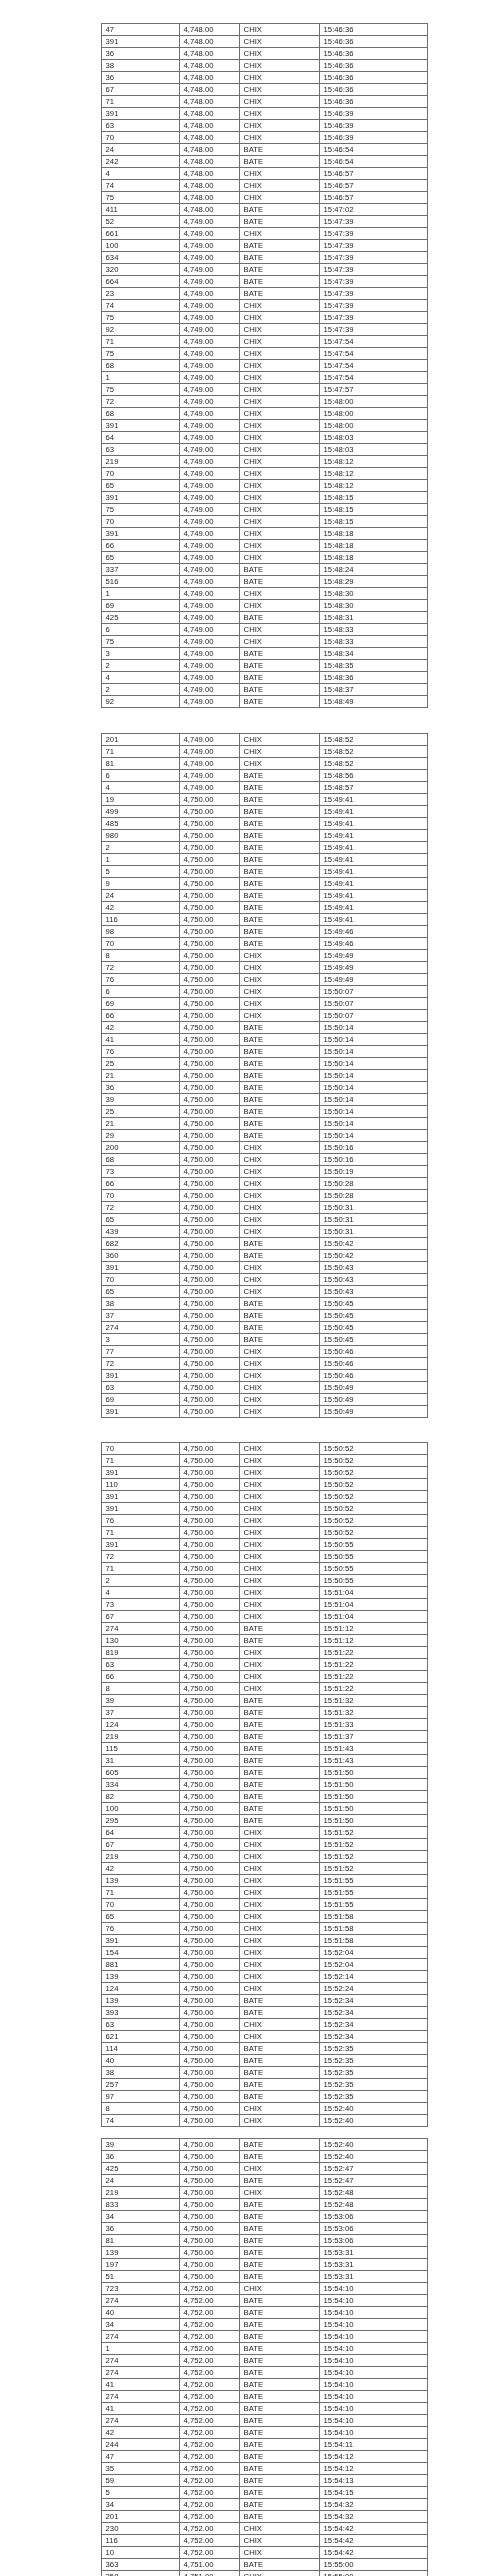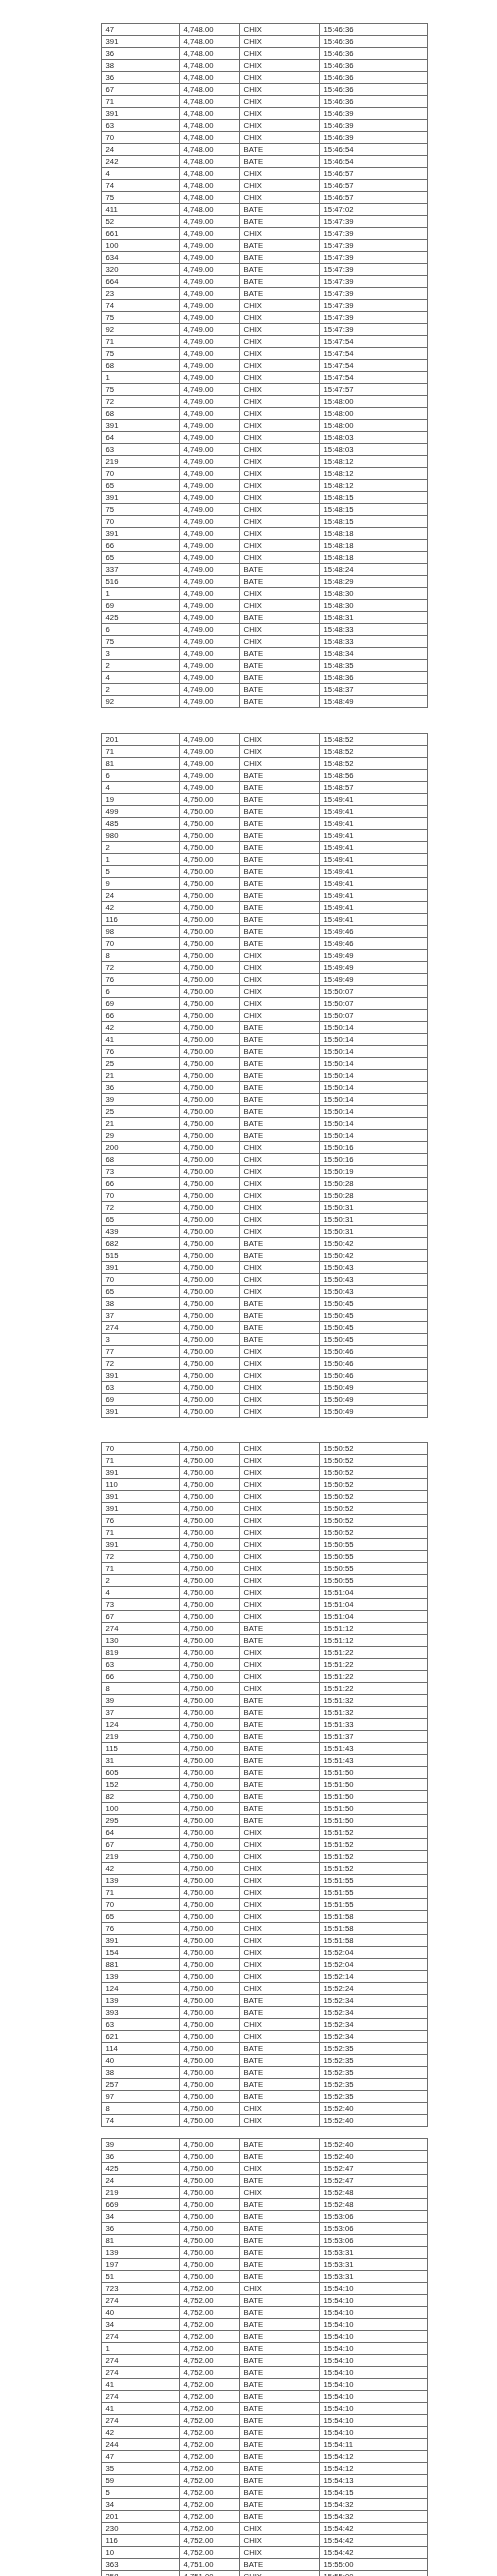--- a/index.html
+++ b/index.html
@@ -654,21 +654,21 @@
         <td>CHIX</td>
         <td>15:50:31</td>
       </tr>
       <tr>
         <td>682</td>
         <td>4,750.00</td>
         <td>BATE</td>
         <td>15:50:42</td>
       </tr>
       <tr>
-        <td>515</td>
+        <td>360</td>
         <td>4,750.00</td>
         <td>BATE</td>
         <td>15:50:42</td>
       </tr>
       <tr>
         <td>391</td>
         <td>4,750.00</td>
         <td>CHIX</td>
         <td>15:50:43</td>
       </tr>
@@ -917,21 +917,21 @@
         <td>BATE</td>
         <td>15:51:43</td>
       </tr>
       <tr>
         <td>605</td>
         <td>4,750.00</td>
         <td>BATE</td>
         <td>15:51:50</td>
       </tr>
       <tr>
-        <td>152</td>
+        <td>334</td>
         <td>4,750.00</td>
         <td>BATE</td>
         <td>15:51:50</td>
       </tr>
       <tr>
         <td>82</td>
         <td>4,750.00</td>
         <td>BATE</td>
         <td>15:51:50</td>
       </tr>
@@ -1132,21 +1132,21 @@
         <td>BATE</td>
         <td>15:52:47</td>
       </tr>
       <tr>
         <td>219</td>
         <td>4,750.00</td>
         <td>CHIX</td>
         <td>15:52:48</td>
       </tr>
       <tr>
-        <td>669</td>
+        <td>833</td>
         <td>4,750.00</td>
         <td>BATE</td>
         <td>15:52:48</td>
       </tr>
       <tr>
         <td>34</td>
         <td>4,750.00</td>
         <td>BATE</td>
         <td>15:53:06</td>
       </tr>

